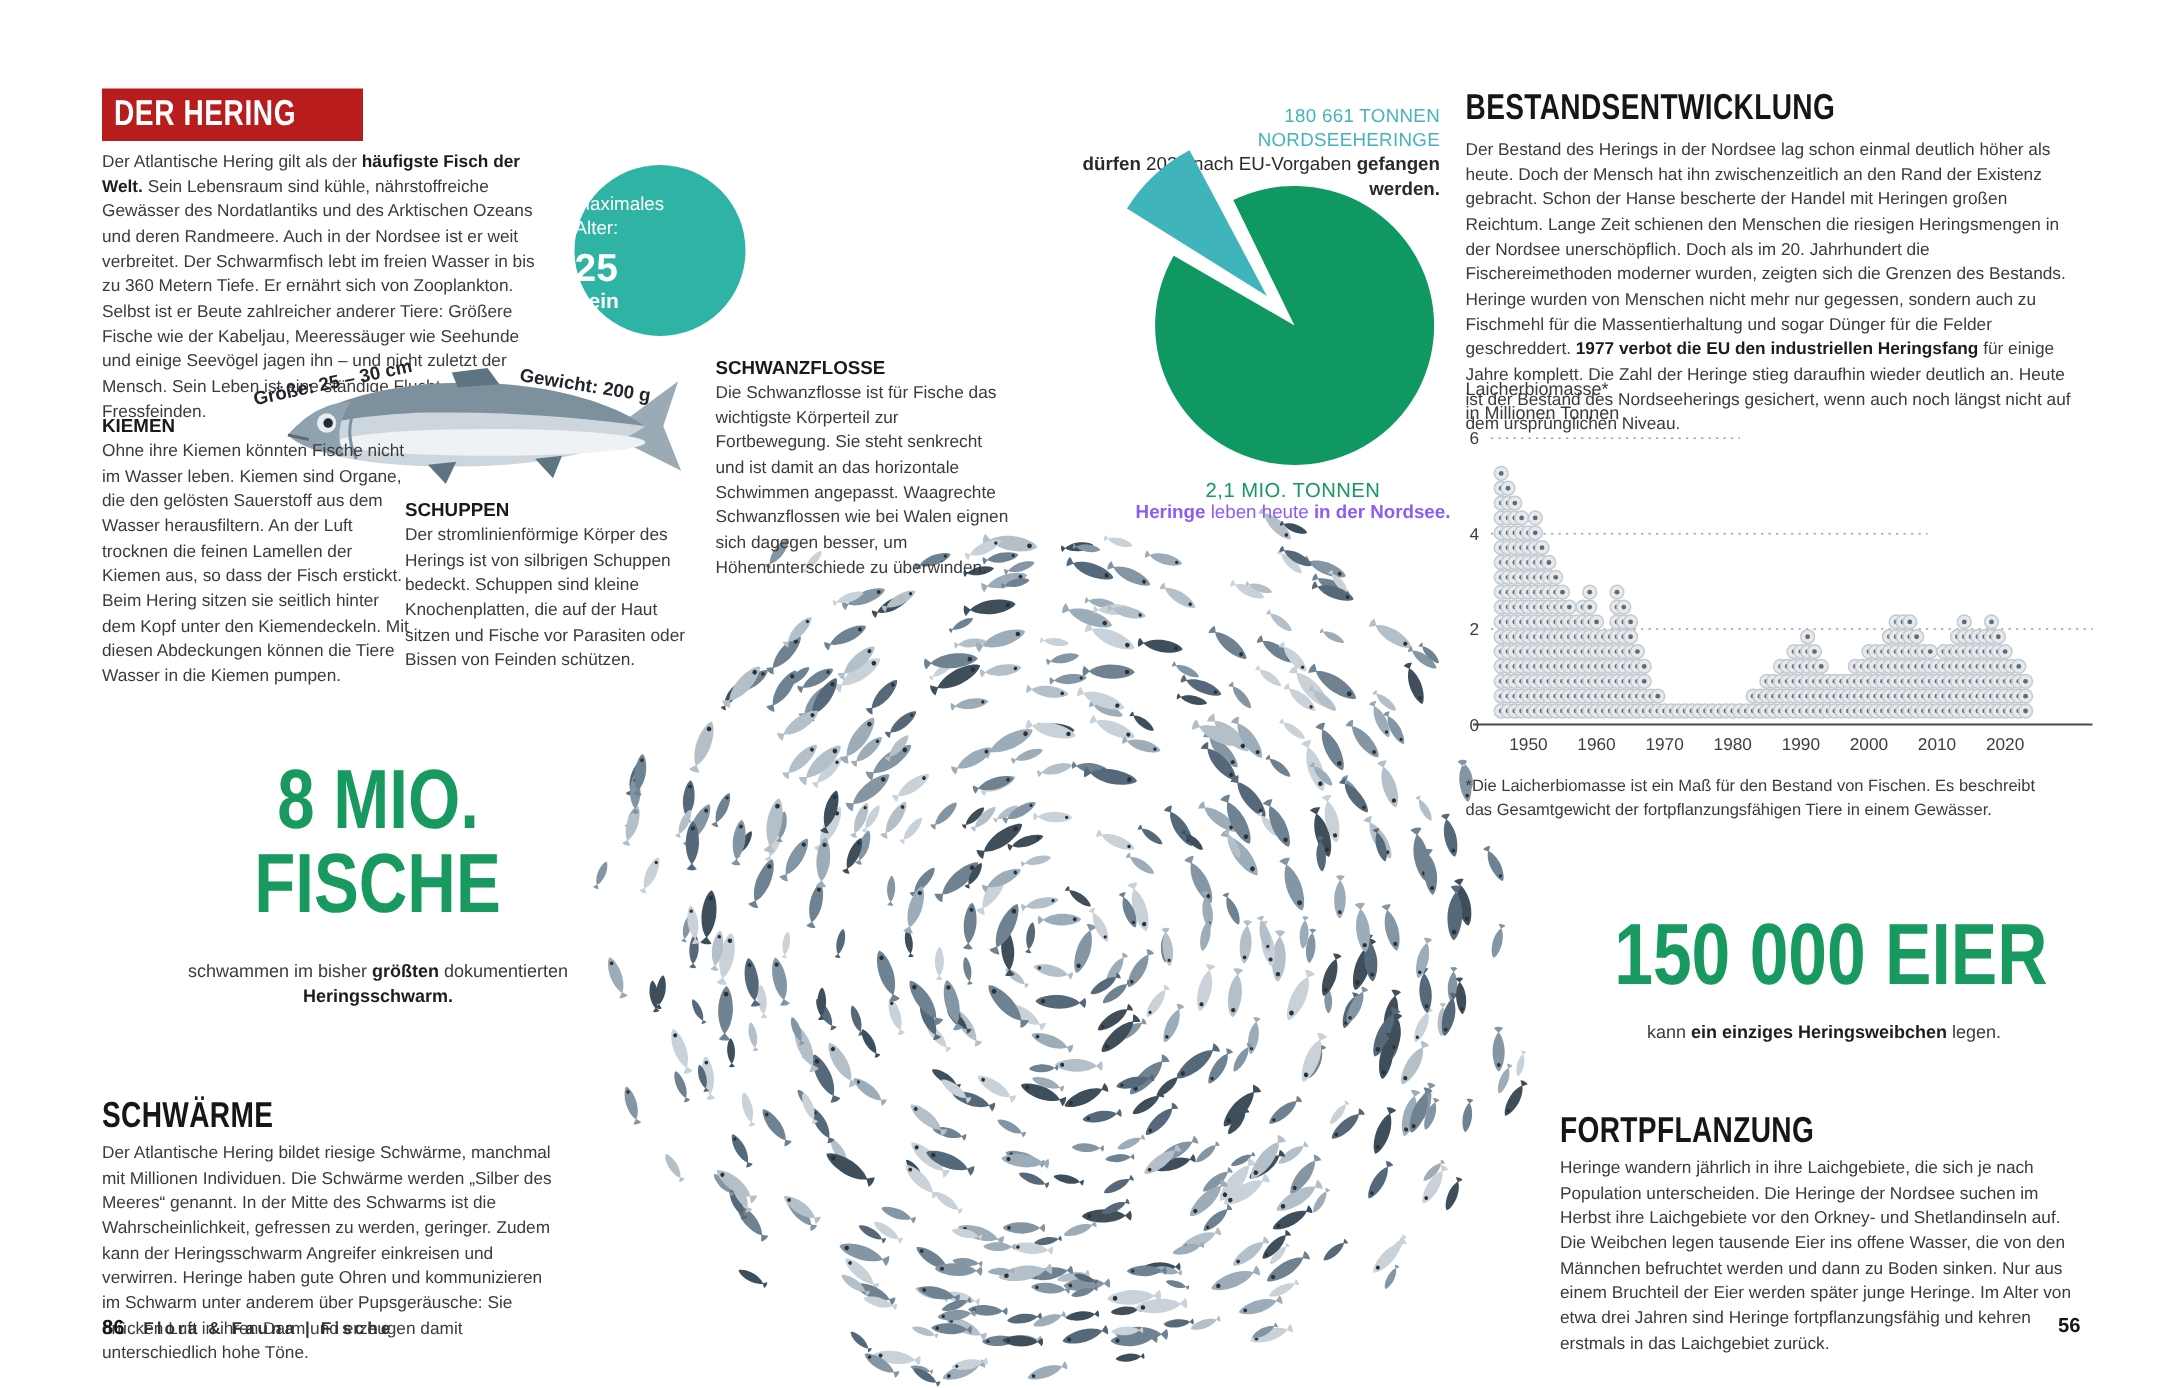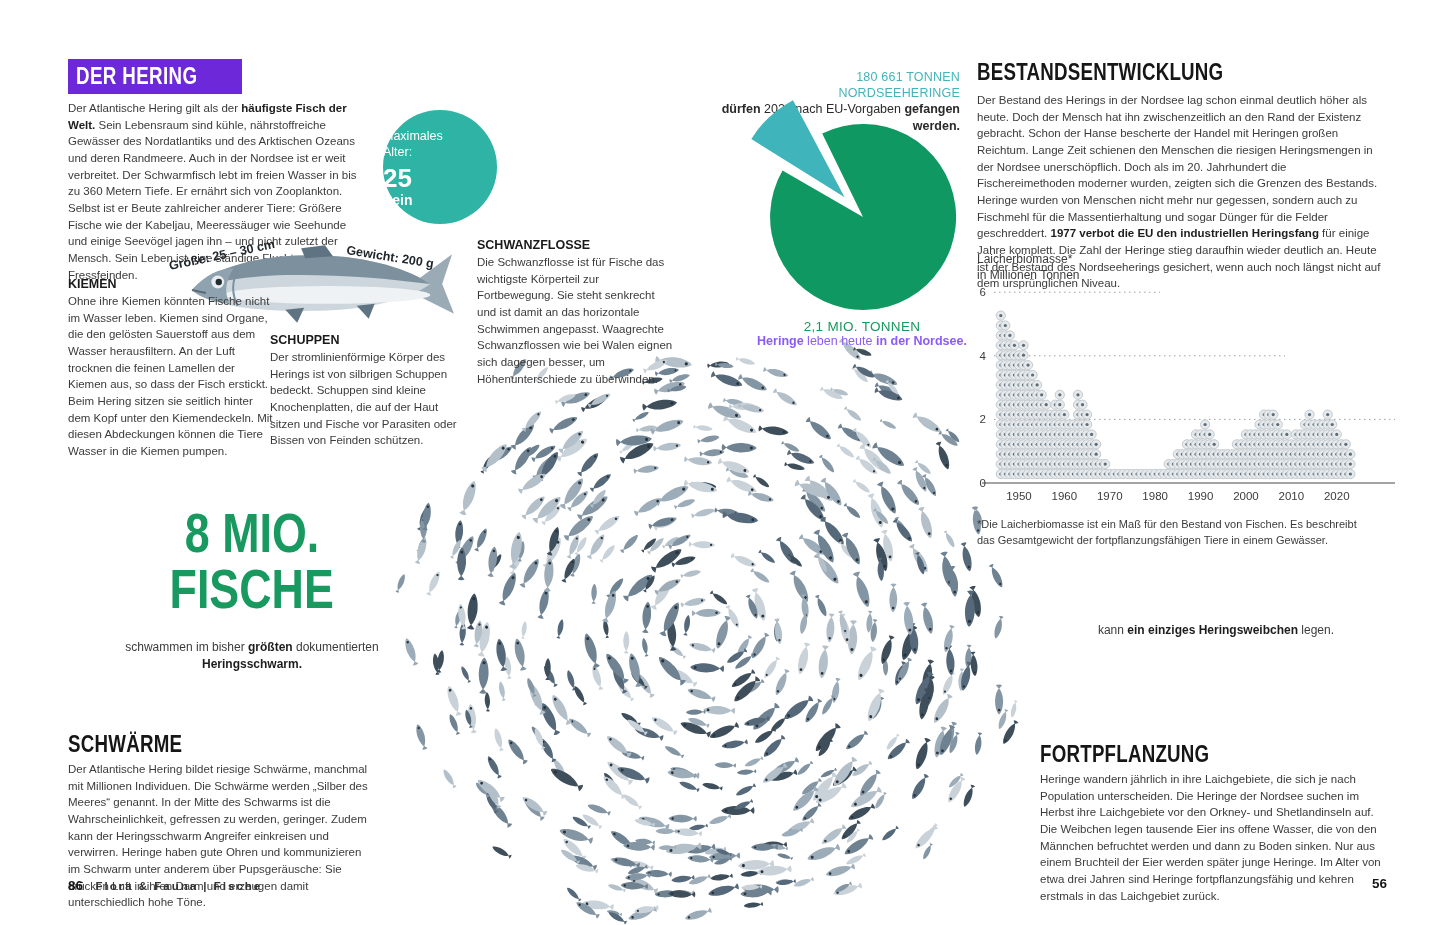--- a/index.html
+++ b/index.html
@@ -8,21 +8,21 @@
     position:relative; width:1440px; height:925px; background:#ffffff;
     font-family:"Liberation Sans", sans-serif; color:#3b3b3b; overflow:hidden;
   }
   .abs { position:absolute; }
   .body-text { font-size:11.5px; line-height:1.45; color:#3b3b3b; }
   .body-text b { color:#1d1d1d; }
   .cond { display:inline-block; transform:scaleX(0.78); transform-origin:0 50%; white-space:nowrap; }
   .cond-c { display:inline-block; transform:scaleX(0.8); transform-origin:50% 50%; white-space:nowrap; }
   .section-title { font-weight:700; font-size:24px; color:#161616; letter-spacing:0.3px; }
   .mini-title { font-weight:700; font-size:12.5px; color:#1a1a1a; margin-bottom:2px; }
-  .title-box { background:#6d28d9; color:#ffffff; padding:3px 10px 5px 8px; font-weight:700; font-size:24px; letter-spacing:0.5px; }
+  .title-box { background:#b91c1c; color:#ffffff; padding:3px 10px 5px 8px; font-weight:700; font-size:24px; letter-spacing:0.5px; }
   .big-green { color:#18995f; font-weight:700; font-size:56px; line-height:1.0; text-align:center; }
   .caption { font-size:12px; color:#3b3b3b; text-align:center; line-height:1.4; }
   .caption b { color:#1d1d1d; }
   .teal-line { color:#45b4ba; font-weight:400; font-size:12.5px; letter-spacing:0.2px; line-height:1.25; }
   .callout-black { font-size:12.5px; color:#2a2a2a; line-height:1.3; }
   .rot-label { font-weight:700; font-size:12.5px; color:#20262b; white-space:nowrap; }
   .pie-caption-1 { color:#18995f; font-weight:400; font-size:13.5px; letter-spacing:0.3px; }
   .pie-caption-2 { font-size:12.5px; color:#8b5cf6; }
   .footer-num { font-weight:700; font-size:13.5px; color:#161616; }
   .footer-text { font-size:11.5px; color:#333; letter-spacing:2px; font-weight:700; }
@@ -2716,20 +2716,21 @@
         <text x="232.56" y="222" text-anchor="middle">1990</text>
         <text x="277.96" y="222" text-anchor="middle">2000</text>
         <text x="323.36" y="222" text-anchor="middle">2010</text>
         <text x="368.76" y="222" text-anchor="middle">2020</text>
       </g>
   </svg>
 
   <div class="abs footnote" style="left:977px; top:517px; width:400px;">*Die Laicherbiomasse ist ein Maß für den Bestand von Fischen. Es beschreibt das Gesamtgewicht der fortpflanzungsfähigen Tiere in einem Gewässer.</div>
 
   <div class="abs" style="left:1040px; top:608px; width:352px; text-align:center;">
+    <div class="big-green" style="font-size:58px;"><span class="cond-c">150 000 EIER</span></div>
     <div class="caption" style="margin-top:14px;">kann <b>ein einziges Heringsweibchen</b> legen.</div>
   </div>
 
   <div class="abs" style="left:1040px; top:740px;">
     <span class="section-title cond">FORTPFLANZUNG</span>
   </div>
   <div class="abs body-text" style="left:1040px; top:771px; width:354px;">Heringe wandern jährlich in ihre Laichgebiete, die sich je nach Population unterscheiden. Die Heringe der Nordsee suchen im Herbst ihre Laichgebiete vor den Orkney- und Shetlandinseln auf. Die Weibchen legen tausende Eier ins offene Wasser, die von den Männchen befruchtet werden und dann zu Boden sinken. Nur aus einem Bruchteil der Eier werden später junge Heringe. Im Alter von etwa drei Jahren sind Heringe fortpflanzungsfähig und kehren erstmals in das Laichgebiet zurück.</div>
 
   <div class="abs" style="left:100px; top:505px; width:304px; text-align:center;">
     <div class="big-green"><span class="cond-c">8 MIO.</span></div>

